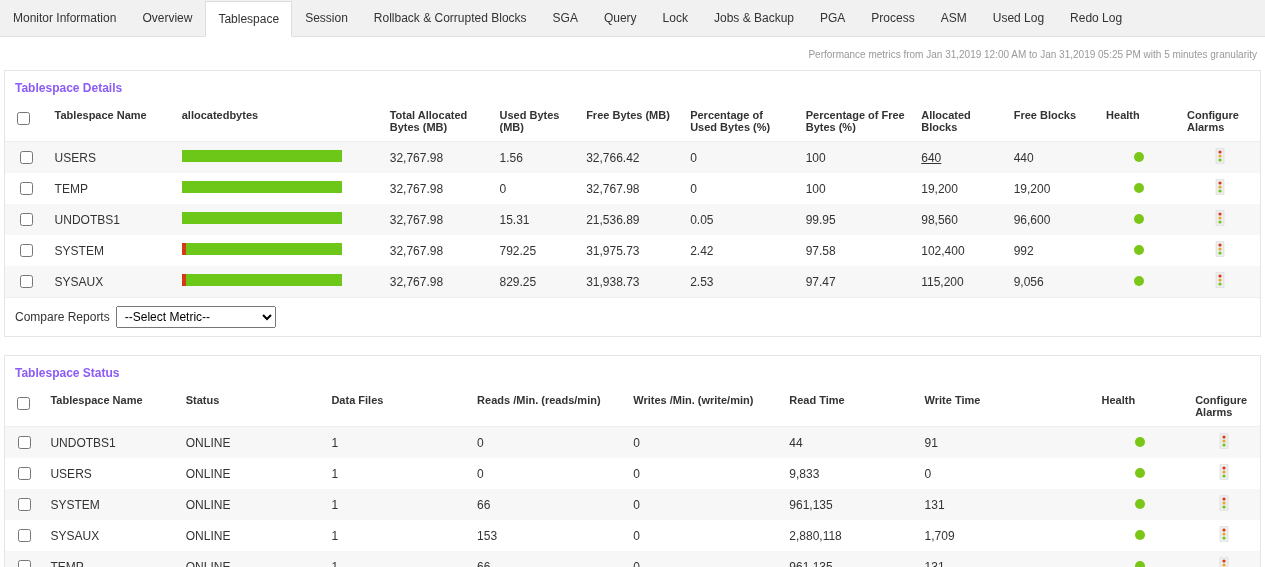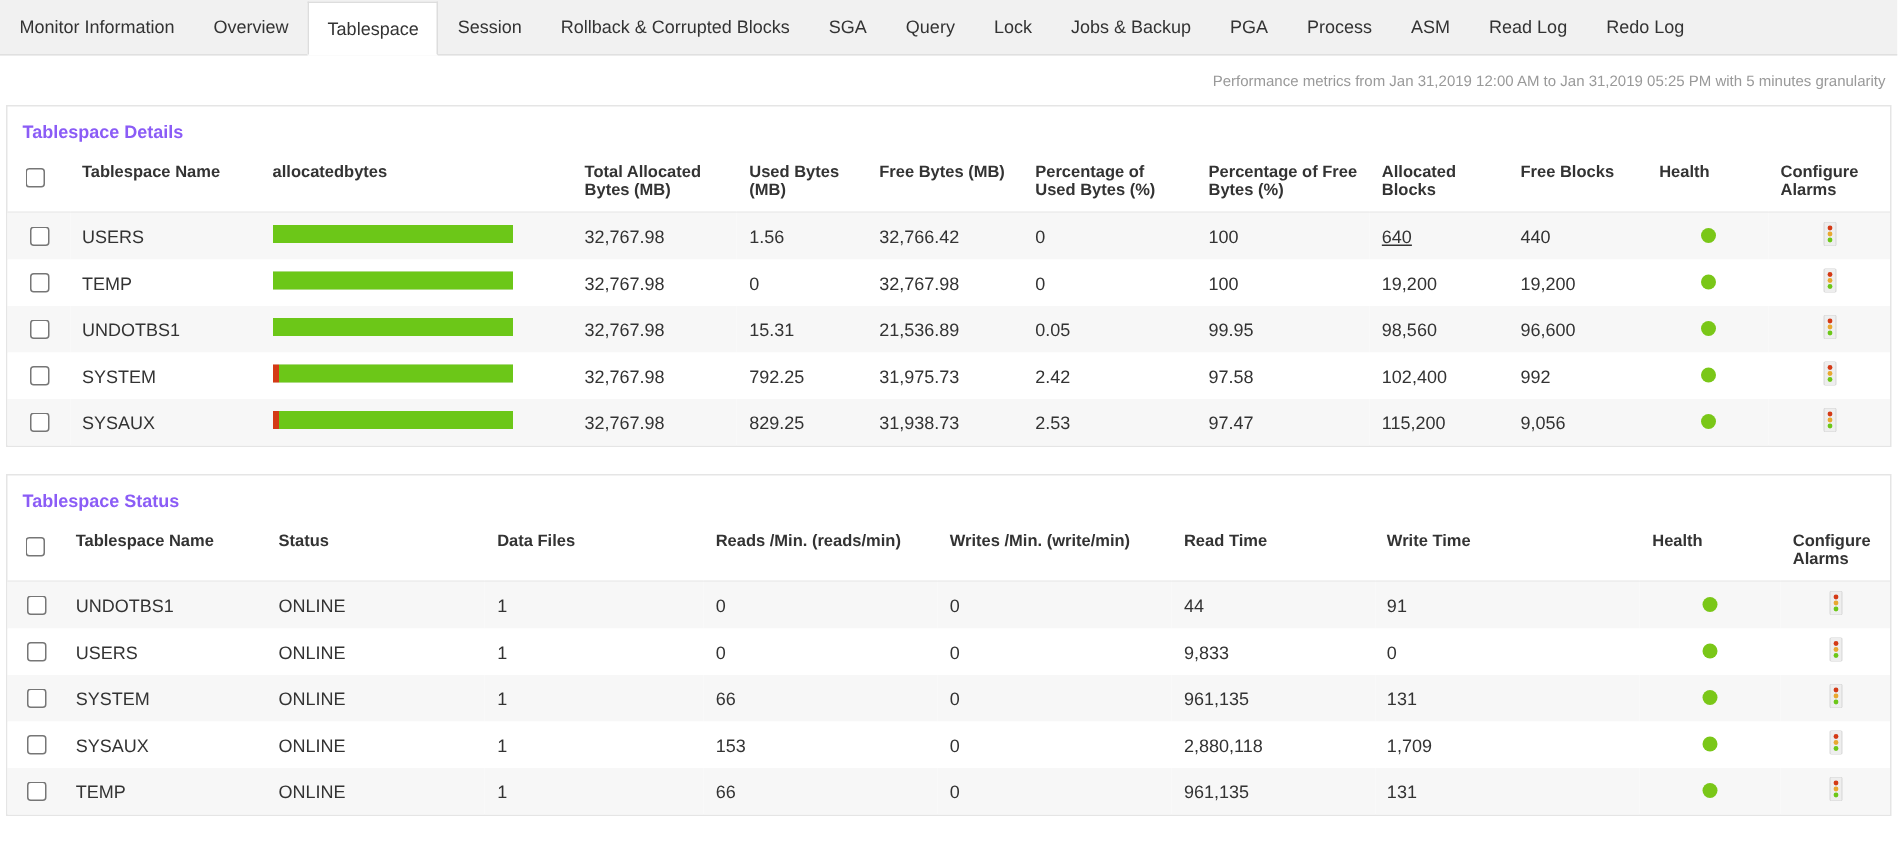--- a/index.html
+++ b/index.html
@@ -124,21 +124,21 @@
     <div class="tab active">Tablespace</div>
     <div class="tab">Session</div>
     <div class="tab">Rollback &amp; Corrupted Blocks</div>
     <div class="tab">SGA</div>
     <div class="tab">Query</div>
     <div class="tab">Lock</div>
     <div class="tab">Jobs &amp; Backup</div>
     <div class="tab">PGA</div>
     <div class="tab">Process</div>
     <div class="tab">ASM</div>
-    <div class="tab">Read Log</div>
+    <div class="tab">Used Log</div>
     <div class="tab">Redo Log</div>
   </div>
 
 <div class="perf-line">Performance metrics from Jan 31,2019 12:00 AM to Jan 31,2019 05:25 PM with 5 minutes granularity</div>
 
 <div class="section">
   <div class="section-title">Tablespace Details</div>
   <table class="data">
     <thead>
       <tr>
@@ -247,20 +247,26 @@
           <td class="center"><span class="health-dot"></span></td>
           <td class="center"><a href="#"><span class="config-icon"><svg width="12" height="16" viewBox="0 0 12 16">
                   <rect x="2" y="0" width="8" height="16" rx="1" fill="#eee" stroke="#ccc" stroke-width="0.5"></rect>
                   <circle cx="6" cy="4" r="1.6" fill="#d43a16"></circle>
                   <circle cx="6" cy="8" r="1.6" fill="#e8a830"></circle>
                   <circle cx="6" cy="12" r="1.6" fill="#6cc718"></circle>
                 </svg></span></a></td>
         </tr>
       </tbody>
   </table>
+  <div class="compare-row">
+    <span>Compare Reports</span>
+    <select class="metric">
+      <option>--Select Metric--</option>
+    </select>
+  </div>
 </div>
 
 <div class="section">
   <div class="section-title">Tablespace Status</div>
   <table class="data">
     <thead>
       <tr>
         <th class="chk"><input type="checkbox" style=""></th>
         <th style="width:130px;">Tablespace Name</th>
         <th style="width:140px;">Status</th>

